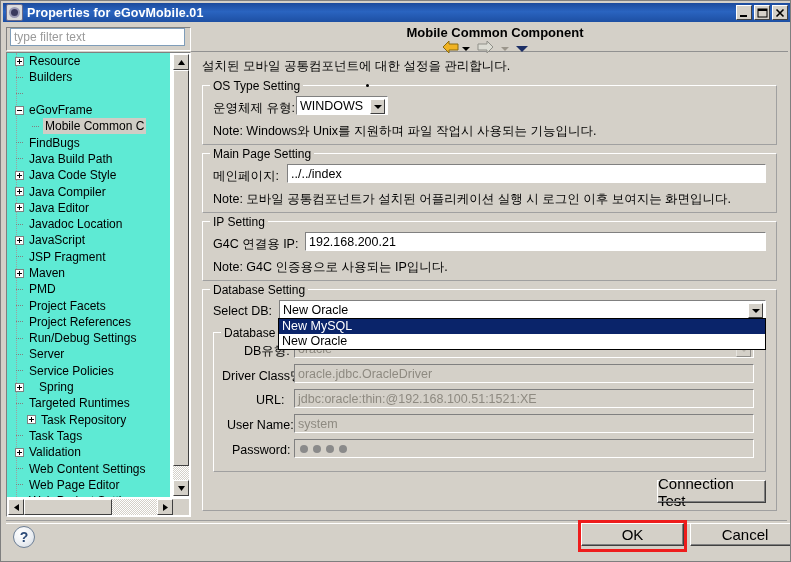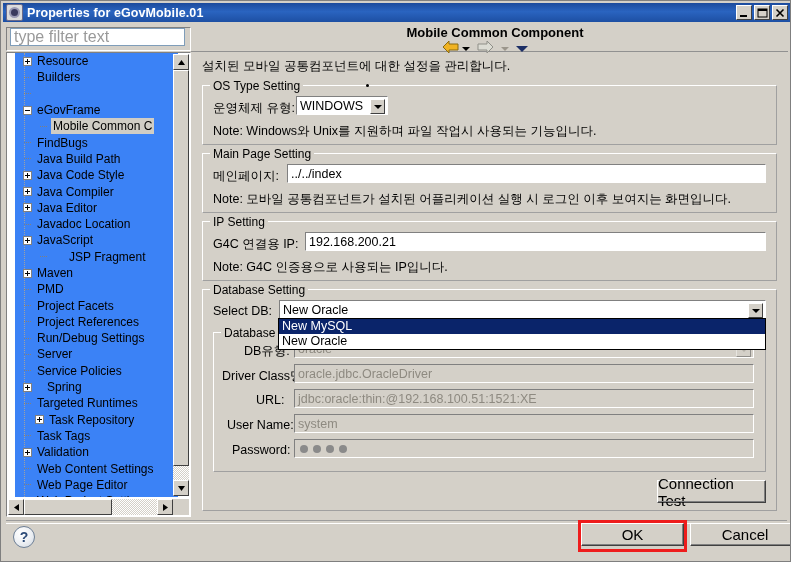--- a/index.html
+++ b/index.html
@@ -82,21 +82,21 @@
   .filter-box {
     position: absolute;
     left: 4px; top: 1px;
     width: 175px; height: 18px;
     background: #ffffff;
     border: 1px solid #7f9db9;
     box-sizing: border-box;
     display: flex; align-items: center;
     padding-left: 3px;
     color: #9a9a9a;
-    font-size: 16px;
+    font-size: 12px;
   }
   .filter-box-outer {
     position: absolute;
     left: 0; top: 0;
     width: 185px; height: 24px;
     border-top: 1px solid #808080;
     border-left: 1px solid #808080;
     border-right: 1px solid #ffffff;
     border-bottom: 1px solid #ffffff;
     box-sizing: border-box;
@@ -109,24 +109,24 @@
     border-top: 1px solid #808080;
     border-left: 1px solid #808080;
     border-right: 1px solid #ffffff;
     border-bottom: 1px solid #ffffff;
     box-sizing: border-box;
     background: #ffffff;
     overflow: hidden;
   }
   .tree-list {
     position: absolute;
-    left: 8px; top: 0;
+    left: 0; top: 0;
     width: 163px; height: 444px;
     overflow: hidden;
-    background: #3b82f6;
+    background: #5eead4;
   }
   .tree-item {
     height: 16.3px;
     display: flex;
     align-items: center;
     white-space: nowrap;
     font-size: 12px;
     line-height: 16px;
   }
   .tw {
@@ -507,21 +507,21 @@
             <span class="tree-label">Java Editor</span>
           </div>
           <div class="tree-item" style="padding-left: 8px;">
             <span class="tw dots"></span>
             <span class="tree-label">Javadoc Location</span>
           </div>
           <div class="tree-item" style="padding-left: 8px;">
             <span class="tw box plus"></span>
             <span class="tree-label">JavaScript</span>
           </div>
-          <div class="tree-item" style="padding-left: 24px; gap: 16px;">
+          <div class="tree-item" style="padding-left: 8px;">
             <span class="tw dots"></span>
             <span class="tree-label">JSP Fragment</span>
           </div>
           <div class="tree-item" style="padding-left: 8px;">
             <span class="tw box plus"></span>
             <span class="tree-label">Maven</span>
           </div>
           <div class="tree-item" style="padding-left: 8px;">
             <span class="tw dots"></span>
             <span class="tree-label">PMD</span>

